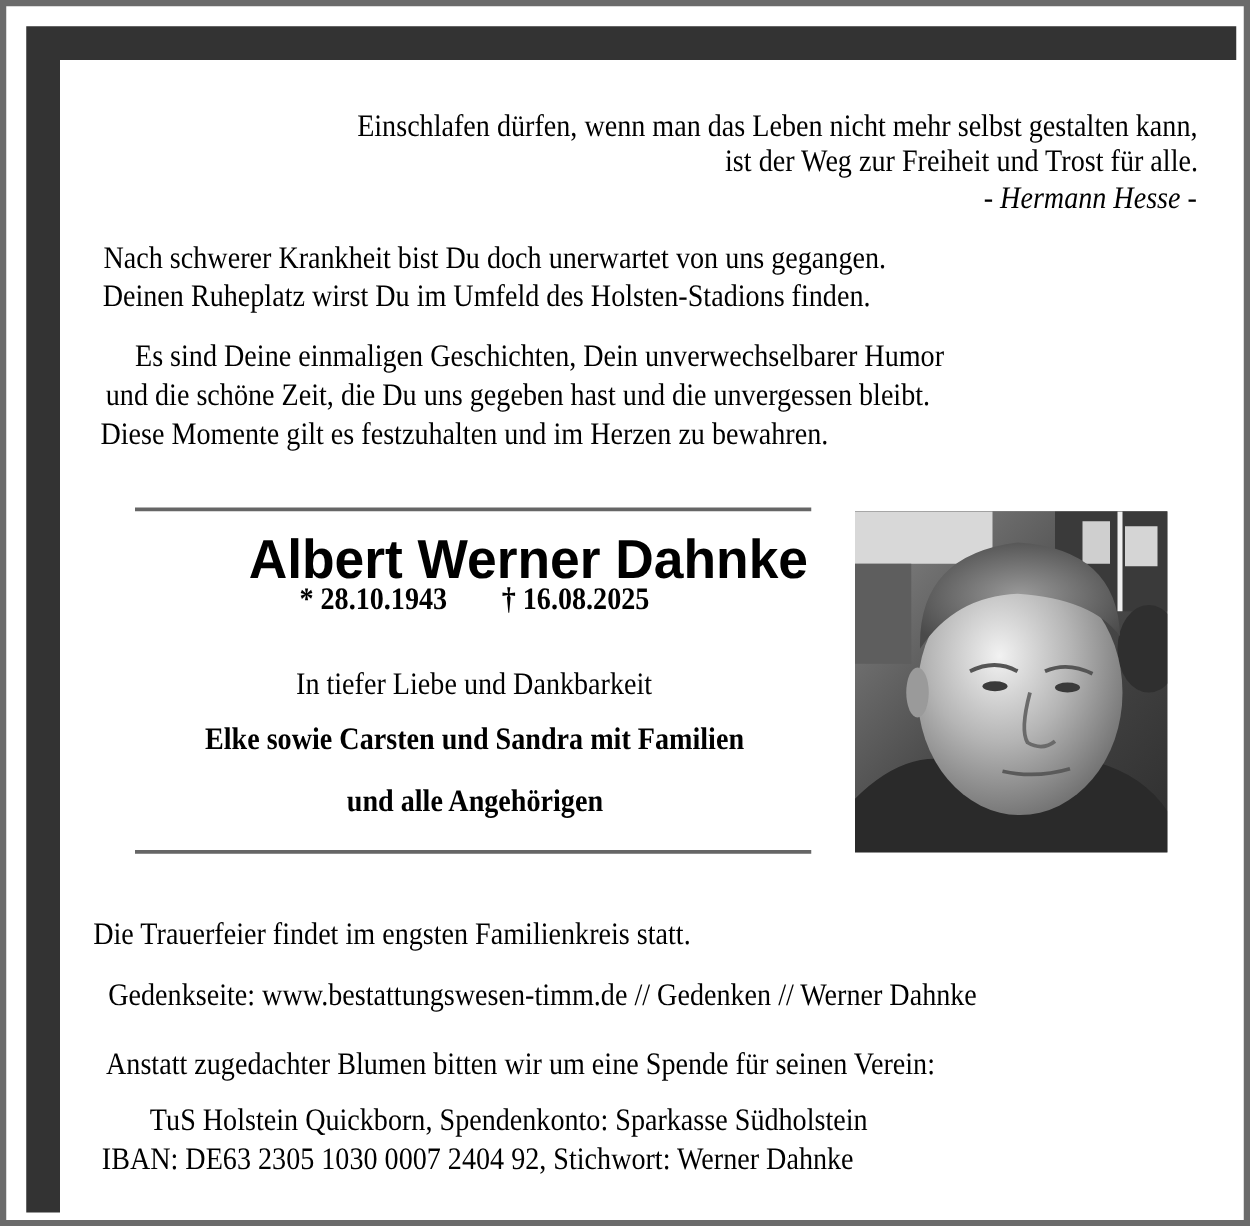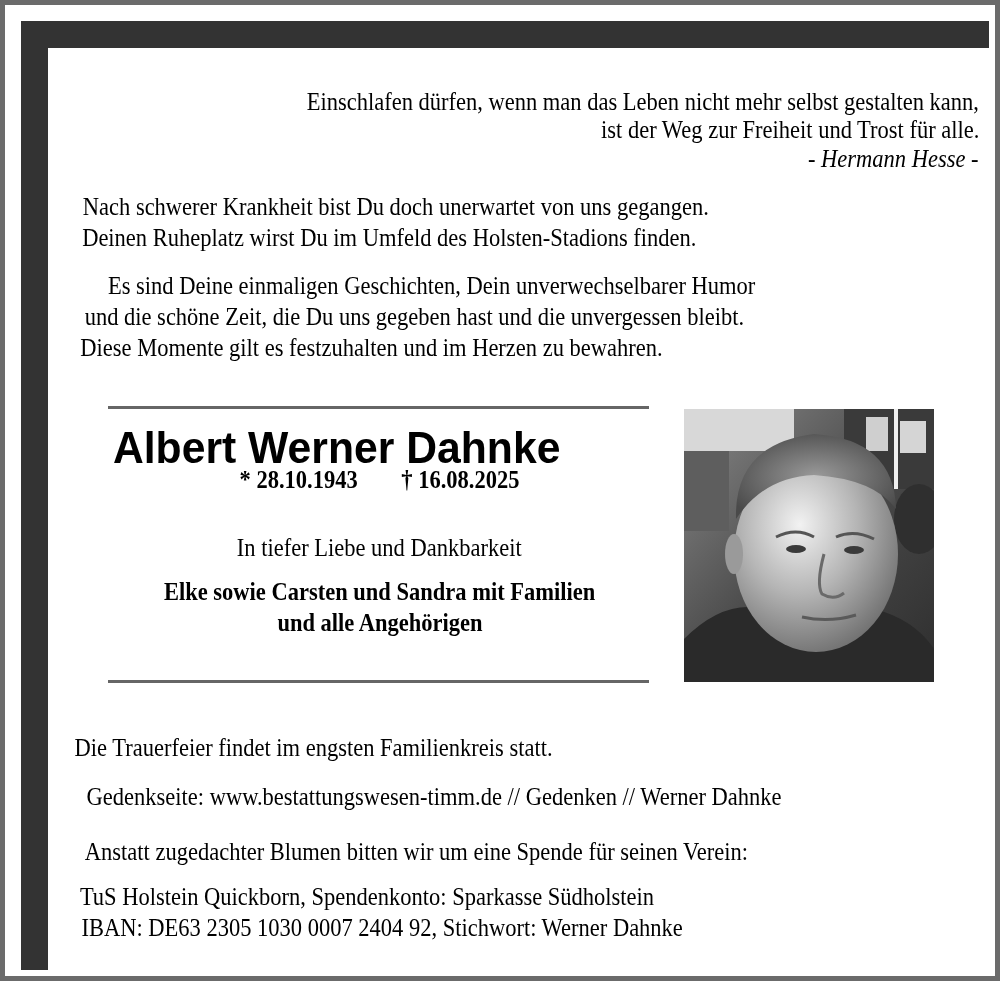--- a/index.html
+++ b/index.html
@@ -4,23 +4,23 @@
 <style>
   html, body { margin:0; padding:0; }
   body { width:1000px; height:981px; background:#6b6b6b; position:relative; overflow:hidden; font-family:"Liberation Serif", serif; color:#000; }
   .sheet { position:absolute; left:5px; top:5px; width:990px; height:971px; background:#fff; }
   .frame { position:absolute; left:16px; top:16px; width:968px; height:949px; background:#333; }
   .inner { position:absolute; left:27px; top:27px; width:946px; height:927px; background:#fff; }
   .line { position:absolute; white-space:nowrap; font-size:25px; line-height:28px; }
   .c { left:0; width:799px; text-align:left; }
   .cond { display:inline-block; transform:scaleX(0.9); transform-origin:center; }
   .condr { display:inline-block; transform:scaleX(0.9); transform-origin:right; }
-  .quote { right:0; width:946px; text-align:right; padding-right:15px; box-sizing:border-box; }
+  .quote { right:0; width:946px; text-align:right; padding-right:36px; box-sizing:border-box; }
   .rule { position:absolute; left:60px; width:541px; height:3px; background:#666; }
-  .name { position:absolute; left:58px; width:547px; text-align:left; font-family:"Liberation Sans", sans-serif; font-weight:bold; font-size:44px; line-height:50px; white-space:nowrap; }
+  .name { position:absolute; left:58px; width:547px; text-align:right; font-family:"Liberation Sans", sans-serif; font-weight:bold; font-size:44px; line-height:50px; white-space:nowrap; }
   .name span { display:inline-block; transform:scaleX(0.97); }
   .left-col { position:absolute; left:58px; width:547px; text-align:center; white-space:nowrap; }
   .bold { font-weight:bold; }
   .photo { position:absolute; left:636px; top:361px; width:250px; height:273px; overflow:hidden; background:#5a5a5a; }
 </style>
 </head>
 <body>
 
 <div class="sheet">
   <div class="frame">
@@ -43,21 +43,21 @@
       <div class="left-col line bold" style="top:418px; left:58px;">
         <span class="cond">
           <span>* 28.10.1943</span>
           <span style="display:inline-block; width:36px;"></span>
           <span>† 16.08.2025</span>
         </span>
       </div>
 
       <div class="left-col line" style="top:486px;"><span class="cond">In tiefer Liebe und Dankbarkeit</span></div>
       <div class="left-col line bold" style="top:530px;"><span class="cond">Elke sowie Carsten und Sandra mit Familien</span></div>
-      <div class="left-col line bold" style="top:561px;"><span class="cond">und alle Angehörigen</span></div>
+      <div class="left-col line bold" style="top:580px;"><span class="cond">und alle Angehörigen</span></div>
 
       <div class="rule" style="top:632px;"></div>
 
       <div class="photo">
         <svg width="250" height="273" viewBox="0 0 250 273" xmlns="http://www.w3.org/2000/svg">
           <defs>
             <linearGradient id="bg" x1="0" y1="0" x2="1" y2="1">
               <stop offset="0" stop-color="#8a8a8a"></stop>
               <stop offset="0.5" stop-color="#4a4a4a"></stop>
               <stop offset="1" stop-color="#2e2e2e"></stop>
@@ -100,18 +100,18 @@
 
           <path d="M140 145 Q132 175 138 185 Q150 192 160 184" stroke="#6a6a6a" stroke-width="3" fill="none"></path>
 
           <path d="M118 208 Q145 214 172 206" stroke="#5a5a5a" stroke-width="3" fill="none"></path>
         </svg>
       </div>
 
       <div class="line c" style="top:686px;"><span class="cond">Die Trauerfeier findet im engsten Familienkreis statt.</span></div>
       <div class="line c" style="top:735px;"><span class="cond">Gedenkseite: www.bestattungswesen-timm.de // Gedenken // Werner Dahnke</span></div>
       <div class="line c" style="top:790px;"><span class="cond">Anstatt zugedachter Blumen bitten wir um eine Spende für seinen Verein:</span></div>
-      <div class="line c" style="top:835px;"><span class="cond">TuS Holstein Quickborn, Spendenkonto: Sparkasse Südholstein</span></div>
+      <div class="line c" style="top:835px;padding-left:40px;"><span class="cond">TuS Holstein Quickborn, Spendenkonto: Sparkasse Südholstein</span></div>
       <div class="line c" style="top:866px;"><span class="cond">IBAN: DE63 2305 1030 0007 2404 92, Stichwort: Werner Dahnke</span></div>
 
     </div>
   </div>
 </div>
 
 </body></html>

